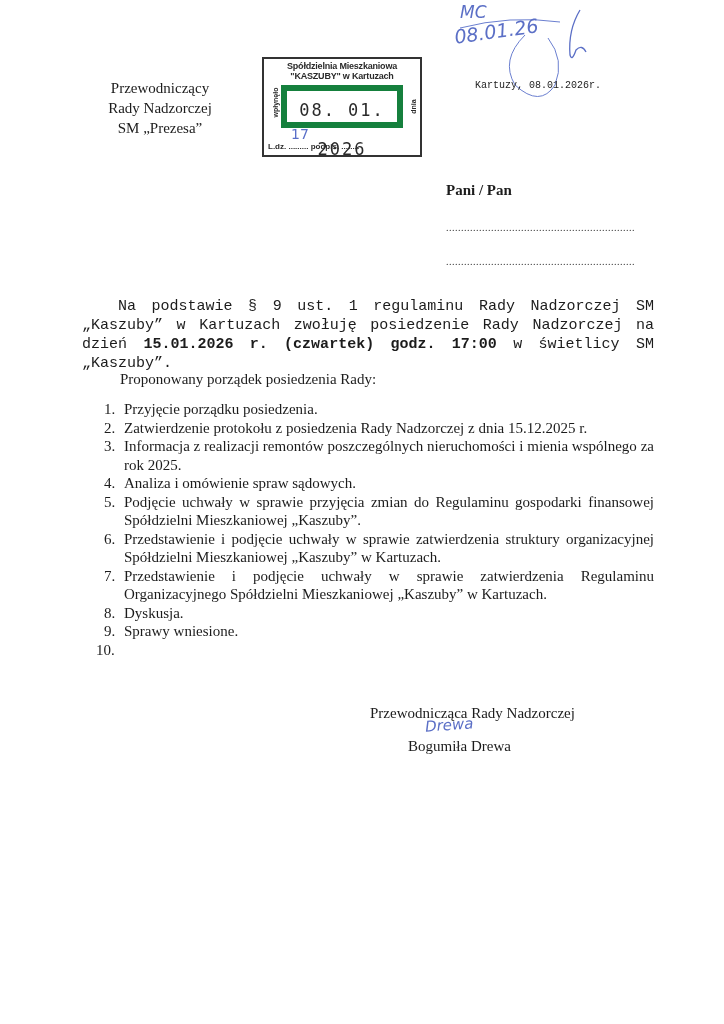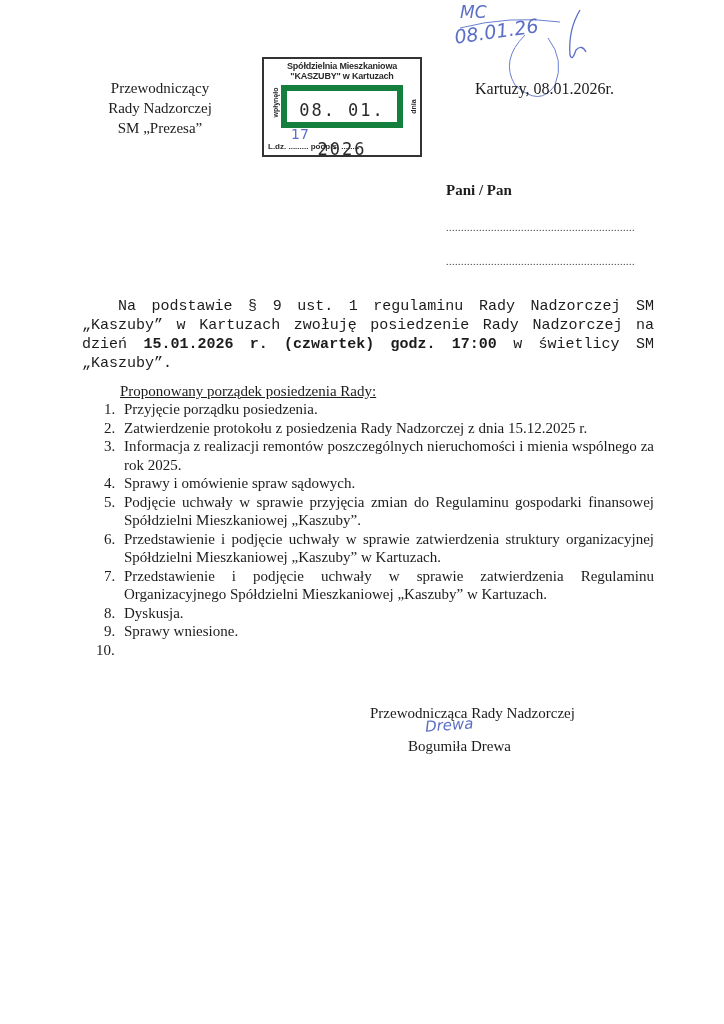--- a/index.html
+++ b/index.html
@@ -10,26 +10,26 @@
   .stamp { left:262px; top:57px; width:160px; height:100px; border:2px solid #333; box-sizing:border-box;
            font-family:"Liberation Sans", "DejaVu Sans", sans-serif; color:#2a2a2a; }
   .stamp .org { position:absolute; left:0; right:0; top:2px; text-align:center; font-size:9px; line-height:10px; font-weight:bold; letter-spacing:-0.2px; }
   .stamp .inner { position:absolute; left:17px; top:26px; width:122px; height:43px; border:6px solid #15803d; box-sizing:border-box;
                   text-align:center; font-size:17px; line-height:39px; letter-spacing:2px; font-family:"DejaVu Sans Mono", monospace; }
   .stamp .side-l { position:absolute; left:-4px; top:40px; font-size:7px; font-weight:bold; transform:rotate(-90deg); transform-origin:center; width:30px; text-align:center; }
   .stamp .side-r { position:absolute; right:-8px; top:44px; font-size:7px; font-weight:bold; transform:rotate(-90deg); width:30px; text-align:center; }
   .stamp .footer { position:absolute; left:4px; bottom:4px; font-size:8px; font-weight:bold; white-space:nowrap; }
   .stamp .num { position:absolute; left:27px; bottom:13px; color:#5a6fc8; font-size:14px; font-family:"DejaVu Sans", sans-serif; }
   .hw { font-family:"DejaVu Sans", sans-serif; color:#5b6fc6; font-style:italic; }
-  .place-date { left:475px; top:80px; font-size:16px; }
+  .place-date { left:475px; top:80px; font-size:10px;font-family:Liberation Mono, monospace; }
   .greeting { left:446px; top:182px; font-weight:bold; font-size:15px; }
   .dots { left:446px; font-size:10px; letter-spacing:0.5px; color:#333; white-space:nowrap; overflow:hidden; width:188px; }
   .body-text { left:82px; top:297px; width:572px; line-height:19px; font-size:15px; text-align:justify;font-family:Liberation Mono, monospace; }
   .body-text p { margin:0; text-indent:36px; }
-  .agenda-title { left:120px; top:371px; text-decoration:underline; font-size:15px;margin-top:12px; }
+  .agenda-title { left:120px; top:371px; font-size:15px; }
   .agenda { left:82px; top:400px; width:572px; margin:0; padding:0; list-style:none; font-size:15px; line-height:18.5px; }
   .agenda li { position:relative; padding-left:42px; text-align:justify; margin-bottom:0; }
   .agenda li .n { position:absolute; left:22px; top:0; }
   .agenda li.two .n { left:14px; }
   .sig-title { left:370px; top:705px; font-size:15px; }
   .sig-name { left:408px; top:738px; font-size:15px; }
 </style>
 </head>
 <body>
 
@@ -70,21 +70,21 @@
 <div class="abs body-text">
   <p><span>Na podstawie § 9 ust. 1 regulaminu Rady Nadzorczej SM „Kaszuby” w Kartuzach zwołuję posiedzenie Rady Nadzorczej na dzień </span><b>15.01.2026 r. (czwartek) godz. 17:00</b><span> w świetlicy SM „Kaszuby”.</span></p>
 </div>
 
 <div class="abs agenda-title">Proponowany porządek posiedzenia Rady:</div>
 
 <ol class="abs agenda">
   <li><span class="n">1.</span><span>Przyjęcie porządku posiedzenia.</span></li>
   <li><span class="n">2.</span><span>Zatwierdzenie protokołu z posiedzenia Rady Nadzorczej z dnia 15.12.2025 r.</span></li>
   <li><span class="n">3.</span><span>Informacja z realizacji remontów poszczególnych nieruchomości i mienia wspólnego za rok 2025.</span></li>
-  <li><span class="n">4.</span><span>Sprawy i omówienie spraw sądowych.</span></li>
+  <li><span class="n">4.</span><span>Analiza i omówienie spraw sądowych.</span></li>
   <li><span class="n">5.</span><span>Podjęcie uchwały w sprawie przyjęcia zmian do Regulaminu gospodarki finansowej Spółdzielni Mieszkaniowej „Kaszuby”.</span></li>
   <li><span class="n">6.</span><span>Przedstawienie i podjęcie uchwały w sprawie zatwierdzenia struktury organizacyjnej Spółdzielni Mieszkaniowej „Kaszuby” w Kartuzach.</span></li>
   <li><span class="n">7.</span><span>Przedstawienie i podjęcie uchwały w sprawie zatwierdzenia Regulaminu Organizacyjnego Spółdzielni Mieszkaniowej „Kaszuby” w Kartuzach.</span></li>
   <li><span class="n">8.</span><span>Dyskusja.</span></li>
   <li><span class="n">9.</span><span>Sprawy wniesione.</span></li>
   <li class="two"><span class="n">10.</span></li>
 </ol>
 
 <div class="abs sig-title">Przewodnicząca Rady Nadzorczej</div>
 <span class="abs hw" style="left:425px; top:716px; font-size:15px; transform:rotate(-4deg);">Drewa</span>

